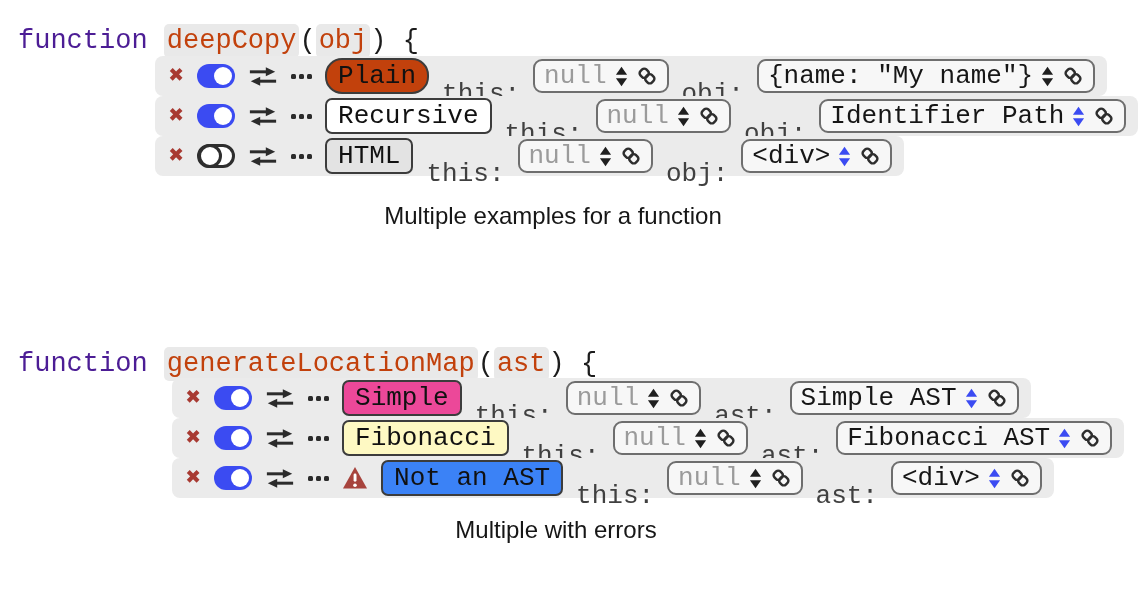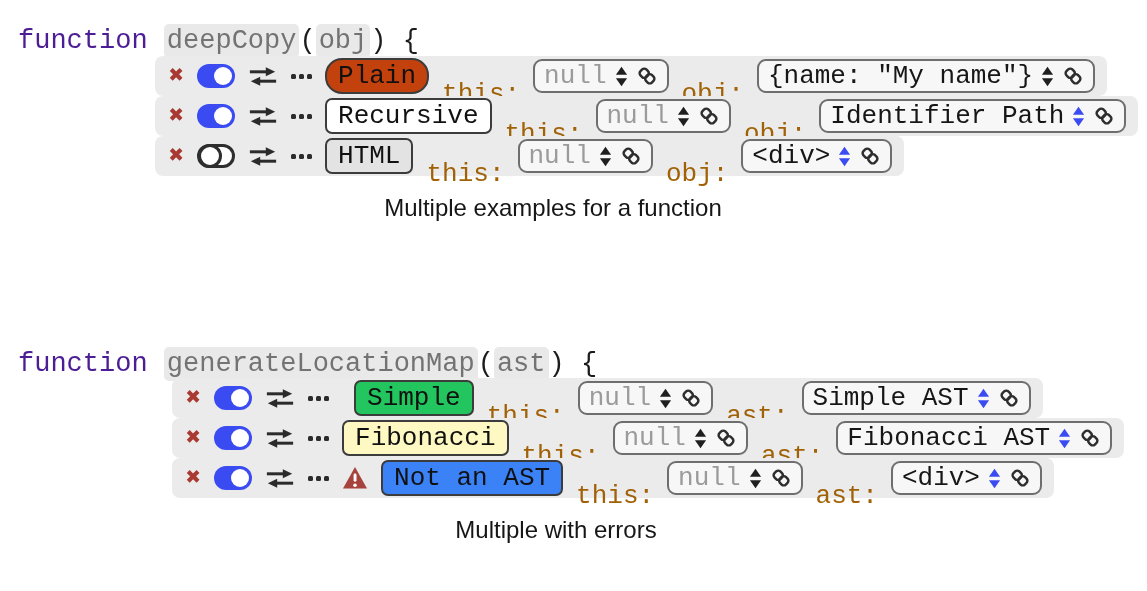--- a/index.html
+++ b/index.html
@@ -2,21 +2,21 @@
 <html><head>
 <meta charset="utf-8">
 <style>
   html,body{margin:0;padding:0;background:#fff;}
   body{width:1147px;height:591px;position:relative;overflow:hidden;
        font-family:"Liberation Mono",monospace;color:#1c1c1c;}
 
   .sig{position:absolute;font-size:27px;line-height:34px;white-space:pre;}
   .kw{color:#4c1d95;}
   .sp{color:#1c1c1c;}
-  .hl{color:#737373;background:#e9e9e9;border-radius:5px;padding:2px 3px;}
+  .hl{color:#c2410c;background:#e9e9e9;border-radius:5px;padding:2px 3px;}
 
   .rows{position:absolute;display:flex;flex-direction:column;align-items:flex-start;}
   .row{display:flex;align-items:center;height:40px;background:#ebebeb;
        border-radius:8px;padding:0 12px 0 14px;gap:13px;font-size:26px;white-space:pre;}
 
   .xdel{color:#a83a32;font-size:25px;font-weight:700;line-height:1;cursor:default;}
 
   .toggle{position:relative;width:38px;height:24px;border-radius:13px;box-sizing:border-box;flex:none;}
   .toggle.on{background:#3b4bf2;}
   .toggle.on .knob{position:absolute;right:3px;top:3px;width:18px;height:18px;
@@ -24,21 +24,21 @@
   .toggle:not(.on){border:3px solid #2e2e2e;background:#fff;}
   .toggle:not(.on) .knob{position:absolute;left:-2px;top:-3px;width:24px;height:24px;
        background:#fff;border:3px solid #2e2e2e;border-radius:50%;box-sizing:border-box;}
 
   .swap{color:#2b2b2b;flex:none;}
   .dots{display:inline-flex;align-items:center;gap:3px;flex:none;}
   .dots i{width:5px;height:5px;background:#2b2b2b;border-radius:1.5px;}
 
   .badge{border:2.5px solid #3c3c3c;border-radius:7px;padding:1px 11px;color:#111;flex:none;}
 
-  .flabel{color:#a16207;margin-top:36px;}
+  .flabel{color:#404040;margin-top:36px;}
 
   .input{display:inline-flex;align-items:center;gap:8px;border:2.5px solid #6e6e6e;
        border-radius:9px;background:#f7f7f7;padding:0 9px;height:34px;box-sizing:border-box;flex:none;}
   .val{color:#161616;}
   .val.muted{color:#9b9b9b;}
   .stepper{color:#1f1f1f;flex:none;}
   .stepper.blue{color:#3b4bf2;}
   .chain{color:#2e2e2e;flex:none;}
   .warn{flex:none;}
 
@@ -166,35 +166,35 @@
       <svg class="stepper blue" width="13" height="23">
           <use href="#i-stepper"></use>
         </svg>
       <svg class="chain" width="22" height="22">
           <use href="#i-chain"></use>
         </svg>
     </span>
   </div>
 </div>
 
-<div class="caption" style="left:553px;top:194px">Multiple examples for a function</div>
+<div class="caption" style="left:553px;top:202px">Multiple examples for a function</div>
 
 <div class="sig" style="left:18px;top:347px"><span class="kw">function</span><span class="sp"> </span><span class="hl">generateLocationMap</span><span class="sp">(</span><span class="hl">ast</span><span class="sp">) {</span></div>
 
 <div class="rows" style="left:172px;top:378px">
 
   <div class="row">
     <span class="xdel">✖</span>
     <span class="toggle on"><span class="knob"></span></span>
     <svg class="swap" width="30" height="21">
         <use href="#i-swap"></use>
       </svg>
     <span class="dots"><i></i><i></i><i></i></span>
     
-    <span class="badge" style="background-color: #22c55e; margin-left: 12px;">Simple</span>
+    <span class="badge" style="background-color: #ec4899;">Simple</span>
     <span class="flabel">this:</span>
     <span class="input">
       <span class="val muted">null</span>
       <svg class="stepper" width="13" height="23">
           <use href="#i-stepper"></use>
         </svg>
       <svg class="chain" width="22" height="22">
           <use href="#i-chain"></use>
         </svg>
     </span>

